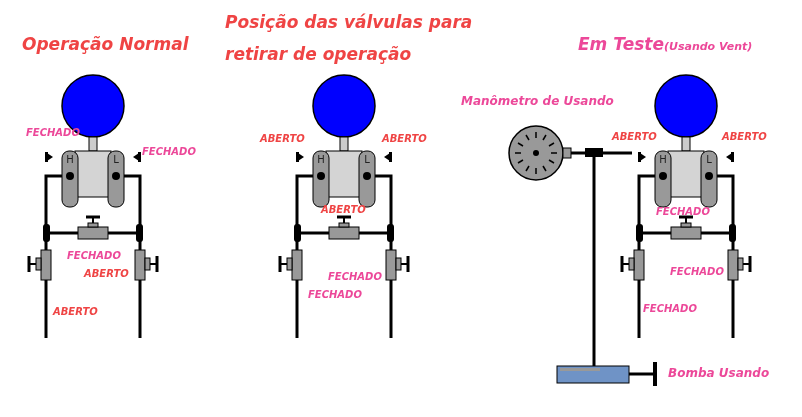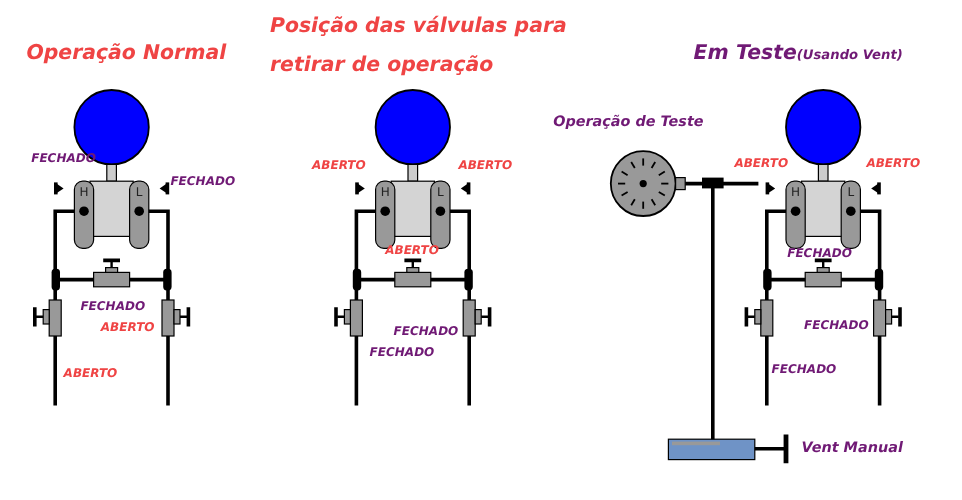--- a/index.html
+++ b/index.html
@@ -1,33 +1,33 @@
 <!DOCTYPE html>
 <html><head>
 <meta charset="utf-8">
 <style>
   html, body { margin:0; padding:0; background:#ffffff; }
   body { width:802px; height:417px; position:relative; overflow:hidden; font-family:"DejaVu Sans", sans-serif; }
   .title { position:absolute; font-weight:bold; font-style:italic; white-space:nowrap; }
   .green { color:#ef4444; }
-  .red { color:#701a75; }
+  .red { color:#ec4899; }
   .lbl { position:absolute; font-size:10px; font-weight:bold; font-style:italic; white-space:nowrap; }
   svg { position:absolute; left:0; top:0; }
 </style>
 </head>
 <body>
 
 <div class="title green" style="left:22px;top:34px;font-size:17px;font-style:italic;">Operação Normal</div>
 <div class="title green" style="left:225px;top:12px;font-size:17px;">Posição das válvulas para</div>
 <div class="title green" style="left:225px;top:44px;font-size:17px;">retirar de operação</div>
 <div class="title red" style="left:578px;top:34px;font-size:17px;">
   <span>Em Teste</span><span style="font-size:11px;">(Usando Vent)</span>
 </div>
-<div class="title red" style="left:461px;top:94px;font-size:12px;">Operação de Teste</div>
-<div class="title red" style="left:668px;top:366px;font-size:12px;">Vent Manual</div>
+<div class="title red" style="left:461px;top:94px;font-size:12px;">Manômetro de Usando</div>
+<div class="title red" style="left:668px;top:366px;font-size:12px;">Bomba Usando</div>
 
 <svg width="802" height="417" viewBox="0 0 802 417">
   <defs>
     <g id="transmitter">
 
       <circle cx="0" cy="-62" r="31" fill="#0000ff" stroke="#000" stroke-width="1.5"></circle>
 
       <rect x="-4" y="-31" width="8" height="14" fill="#cccccc" stroke="#000" stroke-width="1"></rect>
 
       <rect x="-18" y="-17" width="36" height="46" fill="#d4d4d4" stroke="#000" stroke-width="1"></rect>

